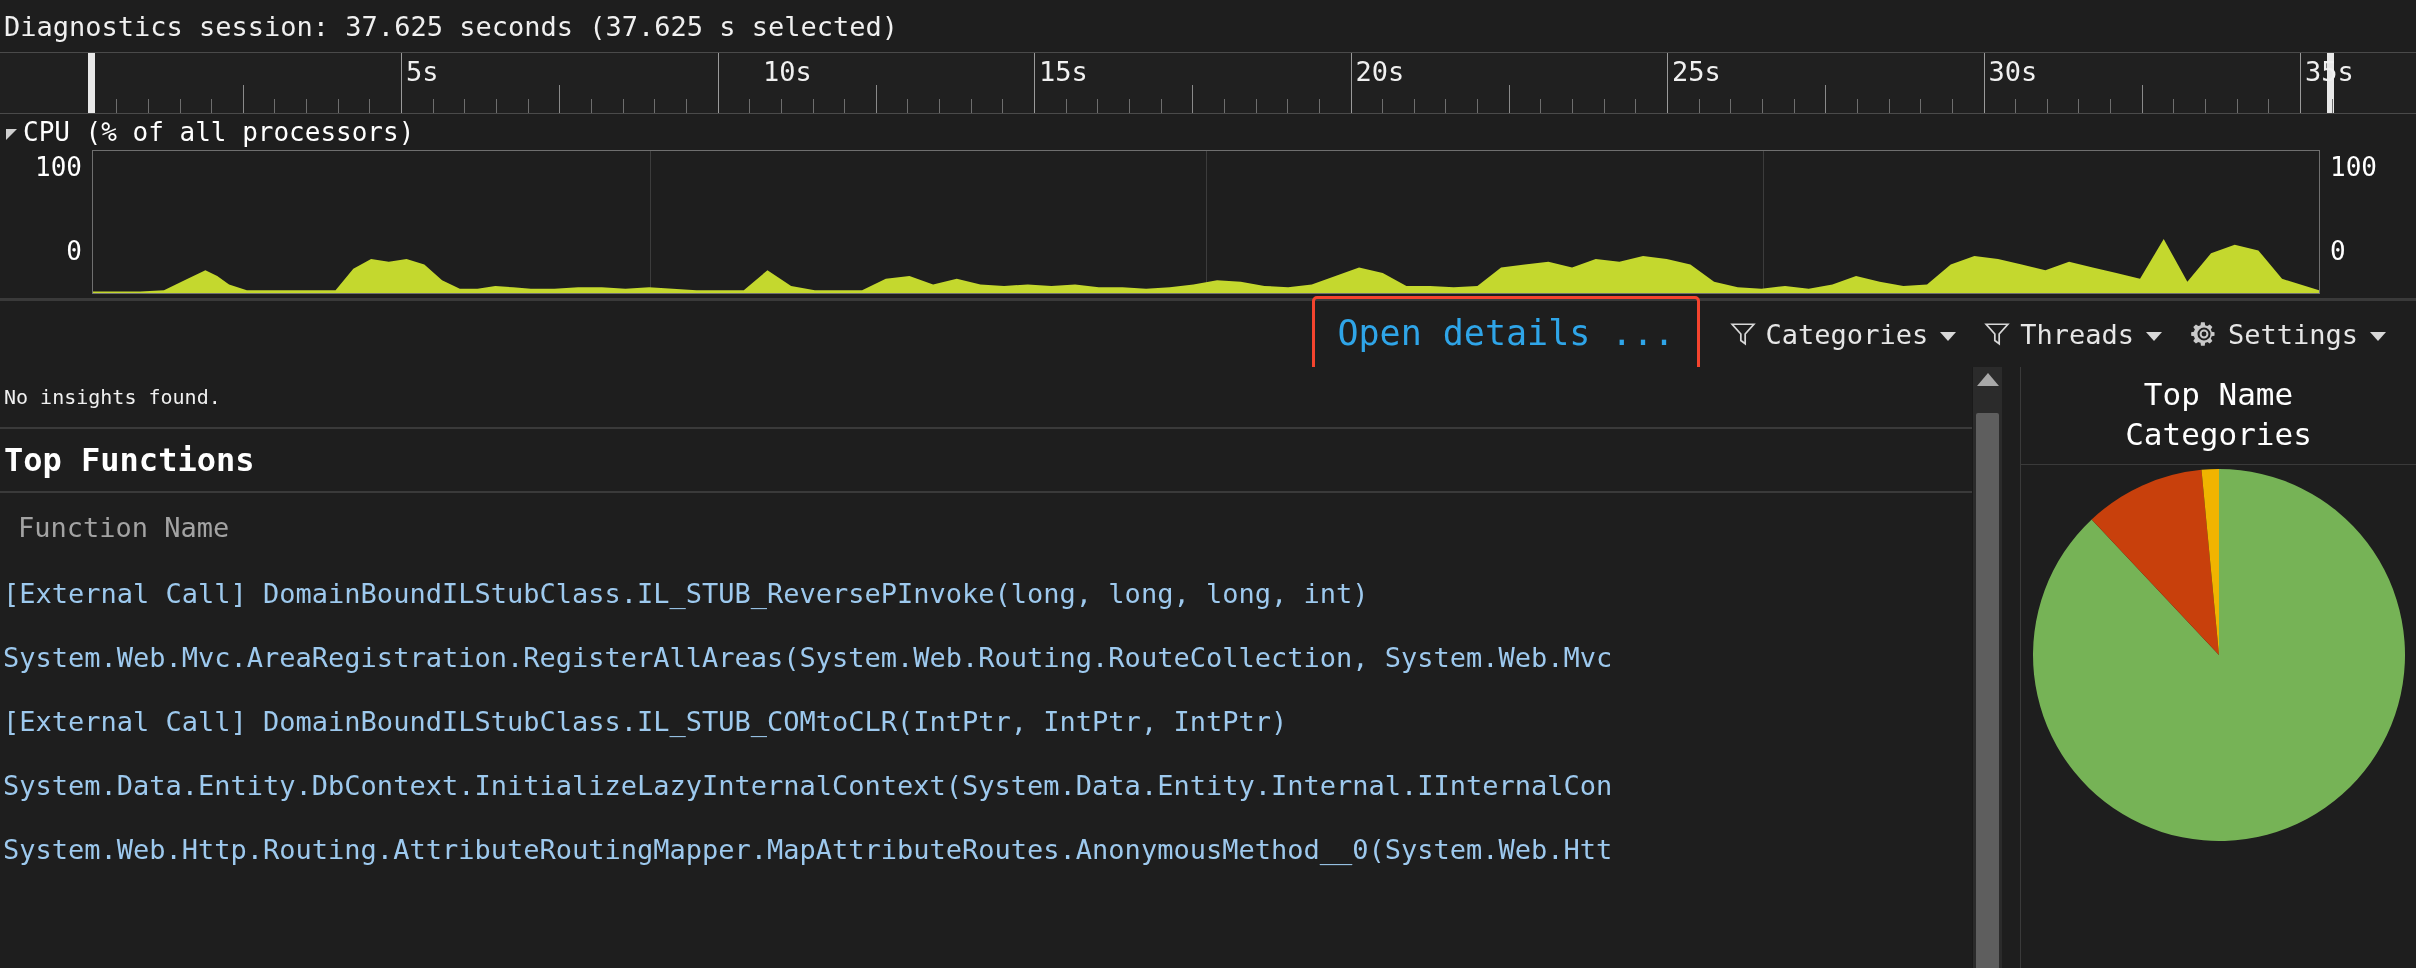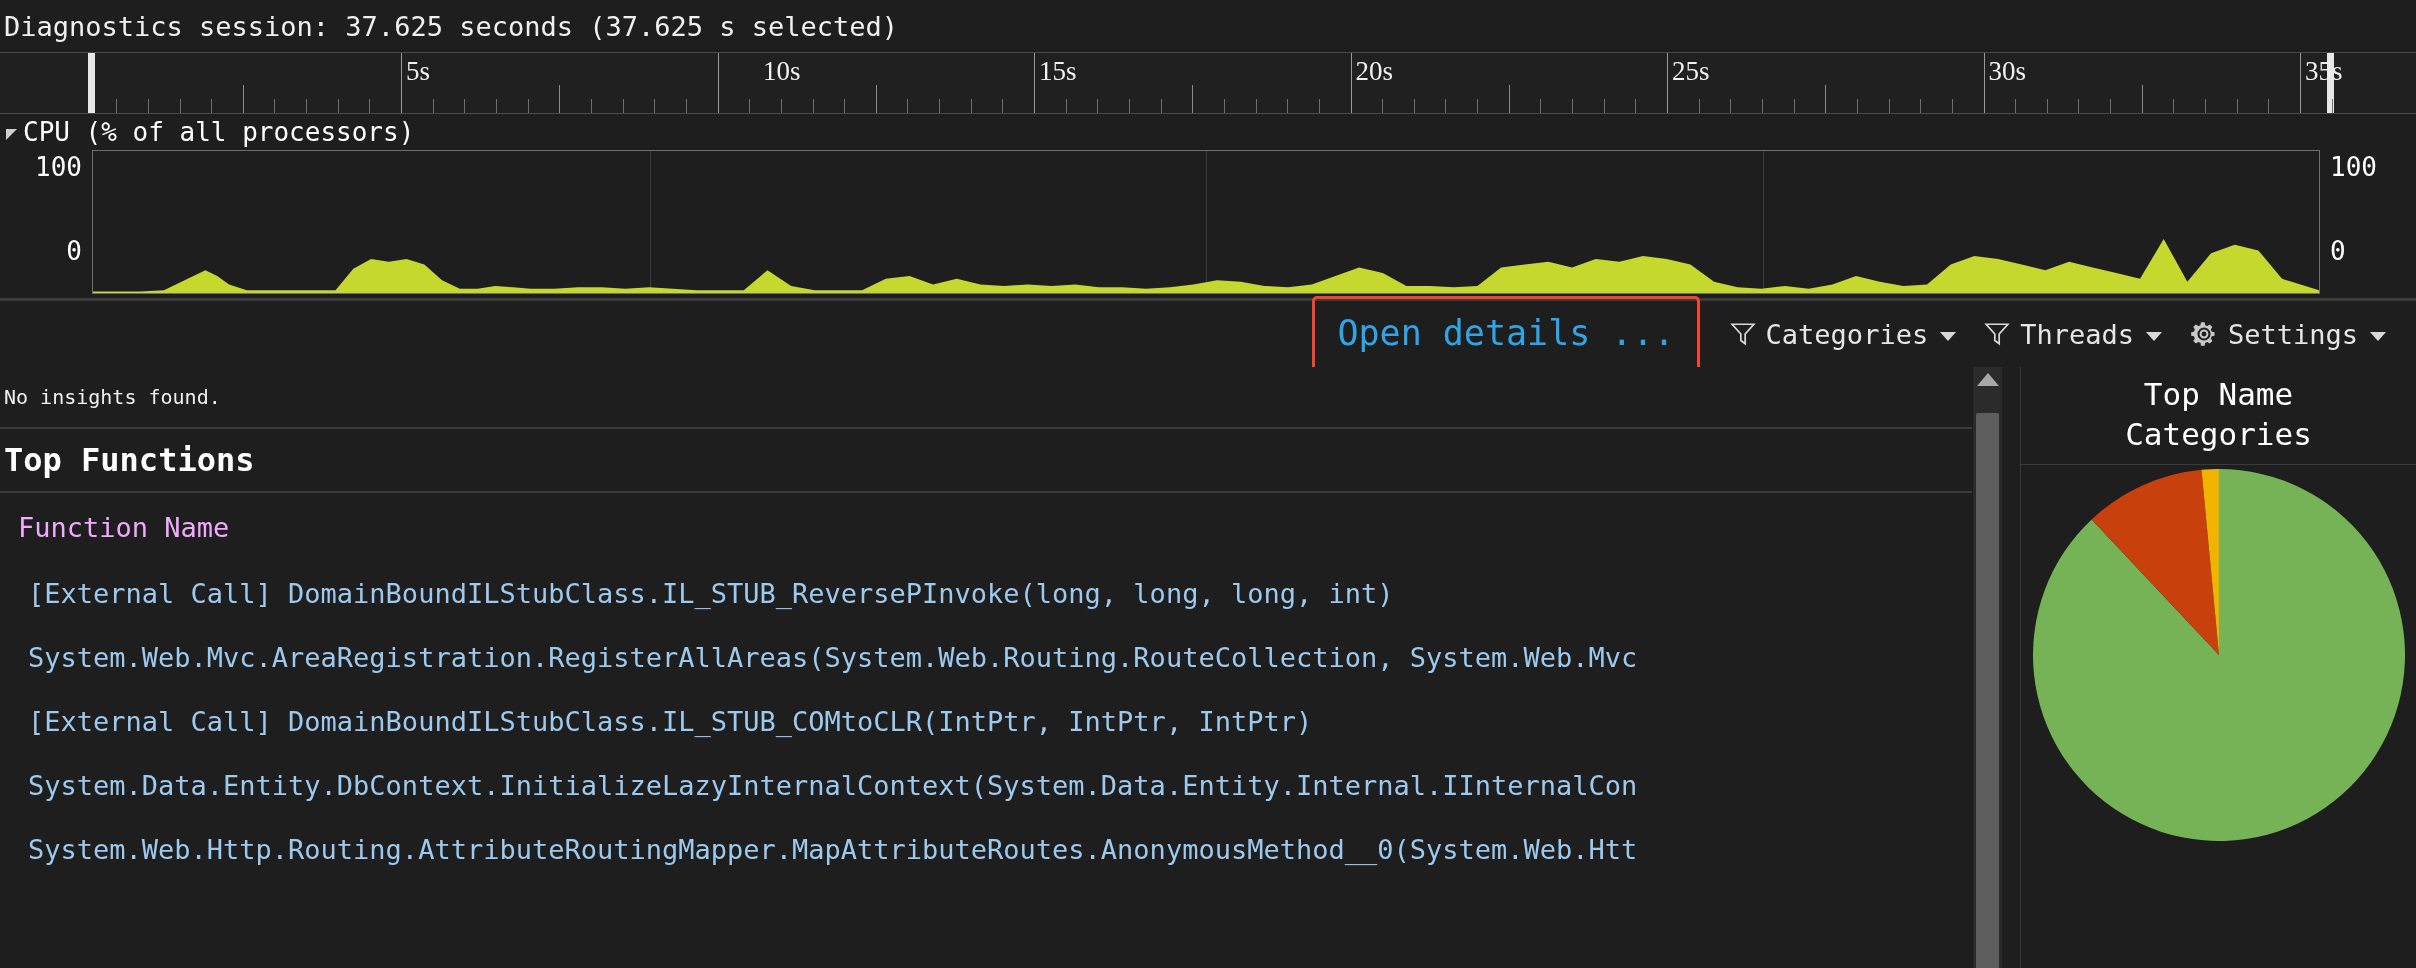--- a/index.html
+++ b/index.html
@@ -52,21 +52,20 @@
     width: 1px;
     background: #9a9a9a;
   }
   .ruler-label {
     position: absolute;
     top: 3px;
     font-size: 27px;
     color: #f0f0f0;
     padding-left: 5px;
     white-space: nowrap;
-    font-family: Liberation Serif, serif;
   }
   .ruler-minor {
     position: absolute;
     bottom: 0;
     width: 1px;
     height: 14px;
     background: #6e6e6e;
   }
   .ruler-mid {
     position: absolute;
@@ -222,27 +221,27 @@
     font-weight: bold;
     color: #ffffff;
     border-bottom: 2px solid #3a3a3a;
   }
   .col-header {
     height: 68px;
     display: flex;
     align-items: center;
     padding-left: 18px;
     font-size: 27px;
-    color: #f0abfc;
+    color: #a3a3a3;
   }
   .fn-row {
     height: 64px;
     display: flex;
     align-items: center;
-    padding-left: 28px;
+    padding-left: 3px;
     font-size: 27px;
     color: #9dc9ee;
     white-space: nowrap;
     overflow: hidden;
     cursor: pointer;
   }
 
   
   .vscroll {
     flex: 0 0 30px;

